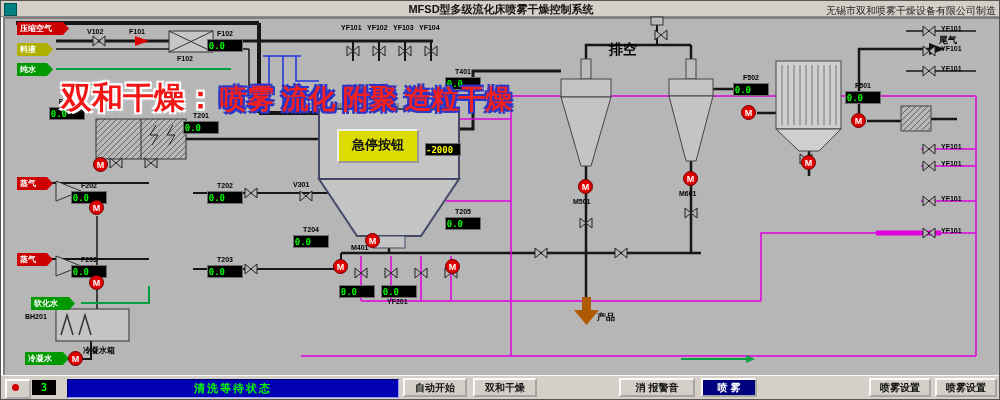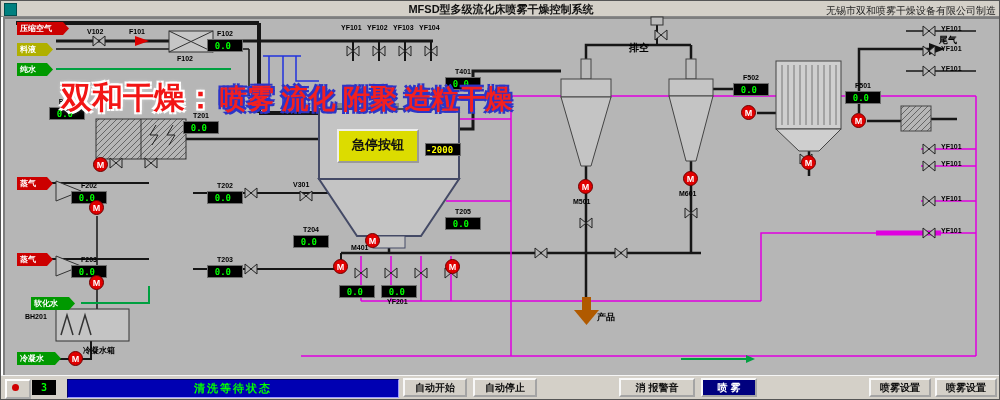--- a/index.html
+++ b/index.html
@@ -15,21 +15,21 @@
   #diagram-panel{position:absolute;left:2px;top:16px;width:994px;height:356px;background:#b6b6b6;
                  border:2px solid;border-color:#7e7e7e #f2f2f2 #f2f2f2 #7e7e7e;}
   #pipes{position:absolute;left:0;top:0;width:1000px;height:400px;pointer-events:none;}
   #overlay{position:absolute;left:0;top:0;width:1000px;height:400px;}
   
   .src{position:absolute;height:13px;line-height:13px;color:#fff;font-size:8px;font-weight:bold;
        padding:0 9px 0 3px;white-space:nowrap;box-sizing:border-box;
        clip-path:polygon(0 0,calc(100% - 6px) 0,100% 50%,calc(100% - 6px) 100%,0 100%);}
   .disp{position:absolute;width:36px;height:13px;background:#000;border:1px solid #6e6e6e;color:#00ff00;
         font-family:"DejaVu Sans Mono",monospace;font-size:9px;font-weight:bold;text-align:right;
-        line-height:13px;padding-right:11px;box-sizing:border-box;}
+        line-height:13px;padding-right:17px;box-sizing:border-box;}
   .dlbl{position:absolute;width:36px;text-align:center;font-size:7px;font-weight:bold;color:#000;}
   .lbl{position:absolute;font-size:7px;font-weight:bold;color:#000;white-space:nowrap;}
   .pump{position:absolute;width:15px;height:15px;border-radius:50%;background:#e00000;border:1px solid #6d0000;
         color:#fff;font-size:9px;font-weight:bold;text-align:center;line-height:15px;box-sizing:border-box;}
   
   #estop{position:absolute;left:336px;top:128px;width:78px;height:30px;background:#dcdc00;
          border:2px outset #eee;color:#111;font-size:13px;font-weight:bold;text-align:center;
          line-height:27px;cursor:pointer;}
   
   #watermark{position:absolute;left:60px;top:76px;z-index:60;pointer-events:none;white-space:nowrap;font-weight:bold;}
@@ -195,21 +195,21 @@
     </g>
   </svg>
 
   <div id="overlay">
       <div class="src" style="left: 16px; top: 21px; width: 52px; background: rgb(204, 0, 0);">压缩空气</div>
       <div class="src" style="left: 16px; top: 42px; width: 36px; background: rgb(176, 176, 0);">料液</div>
       <div class="src" style="left: 16px; top: 62px; width: 36px; background: rgb(0, 153, 0);">纯水</div>
       <div class="src" style="left: 16px; top: 176px; width: 36px; background: rgb(204, 0, 0);">蒸气</div>
       <div class="src" style="left: 16px; top: 252px; width: 36px; background: rgb(204, 0, 0);">蒸气</div>
       <div class="src" style="left: 30px; top: 296px; width: 44px; background: rgb(0, 153, 0);">软化水</div>
-      <div class="src" style="left: 16px; top: 351px; width: 44px; background: rgb(0, 153, 0);">冷凝水</div>
+      <div class="src" style="left: 24px; top: 351px; width: 44px; background: rgb(0, 153, 0);">冷凝水</div>
       <div class="dlbl" style="left: 206px; top: 29px;">F102</div>
       <div class="disp" style="left: 206px; top: 38px;">0.0</div>
       <div class="dlbl" style="left: 48px; top: 97px;">P201</div>
       <div class="disp" style="left: 48px; top: 106px;">0.0</div>
       <div class="dlbl" style="left: 182px; top: 111px;">T201</div>
       <div class="disp" style="left: 182px; top: 120px;">0.0</div>
       <div class="dlbl" style="left: 70px; top: 181px;">F202</div>
       <div class="disp" style="left: 70px; top: 190px;">0.0</div>
       <div class="dlbl" style="left: 206px; top: 181px;">T202</div>
       <div class="disp" style="left: 206px; top: 190px;">0.0</div>
@@ -230,21 +230,21 @@
       <div class="disp" style="left: 844px; top: 90px;">0.0</div>
       <div class="disp" style="left: 338px; top: 284px;">0.0</div>
       <div class="disp" style="left: 380px; top: 284px;">0.0</div>
       <div class="lbl" style="left: 86px; top: 27px;">V102</div>
       <div class="lbl" style="left: 128px; top: 27px;">F101</div>
       <div class="lbl" style="left: 176px; top: 54px;">F102</div>
       <div class="lbl" style="left: 340px; top: 23px;">YF101</div>
       <div class="lbl" style="left: 366px; top: 23px;">YF102</div>
       <div class="lbl" style="left: 392px; top: 23px;">YF103</div>
       <div class="lbl" style="left: 418px; top: 23px;">YF104</div>
-      <div class="lbl" style="left: 628px; top: 40px; font-size: 10px;">排空</div>
+      <div class="lbl" style="left: 608px; top: 40px; font-size: 14px;">排空</div>
       <div class="lbl" style="left: 938px; top: 33px; font-size: 9px;">尾气</div>
       <div class="lbl" style="left: 572px; top: 197px;">M501</div>
       <div class="lbl" style="left: 678px; top: 189px;">M601</div>
       <div class="lbl" style="left: 350px; top: 243px;">M401</div>
       <div class="lbl" style="left: 292px; top: 180px;">V301</div>
       <div class="lbl" style="left: 386px; top: 297px;">YF201</div>
       <div class="lbl" style="left: 24px; top: 312px;">BH201</div>
       <div class="lbl" style="left: 82px; top: 344px; font-size: 8px;">冷凝水箱</div>
       <div class="lbl" style="left: 596px; top: 310px; font-size: 9px;">产品</div>
       <div class="lbl" style="left: 940px; top: 24px;">YF101</div>
@@ -278,20 +278,20 @@
     
     
     
   </div>
   <div id="alarm-btn">
     <div id="alarm-dot"></div>
   </div>
   <div id="counter">3</div>
   <div id="status-bar">清洗等待状态</div>
   <div class="btn3d" style="left:402px;width:64px;">自动开始</div>
-  <div class="btn3d" style="left:472px;width:64px;">自动停止</div>
+  <div class="btn3d" style="left:472px;width:64px;">双和干燥</div>
   <div class="btn3d" style="left:618px;width:76px;">消 报警音</div>
   <div class="btn3d btn-dark" style="left:700px;width:56px;">喷 雾</div>
   <div class="btn3d btn-green" style="left:772px;width:52px;margin-top:38px;">CIP</div>
   <div class="btn3d" style="left:868px;width:62px;">喷雾设置</div>
   <div class="btn3d" style="left:934px;width:62px;">喷雾设置</div>
 
 </div>
 
 </body></html>

